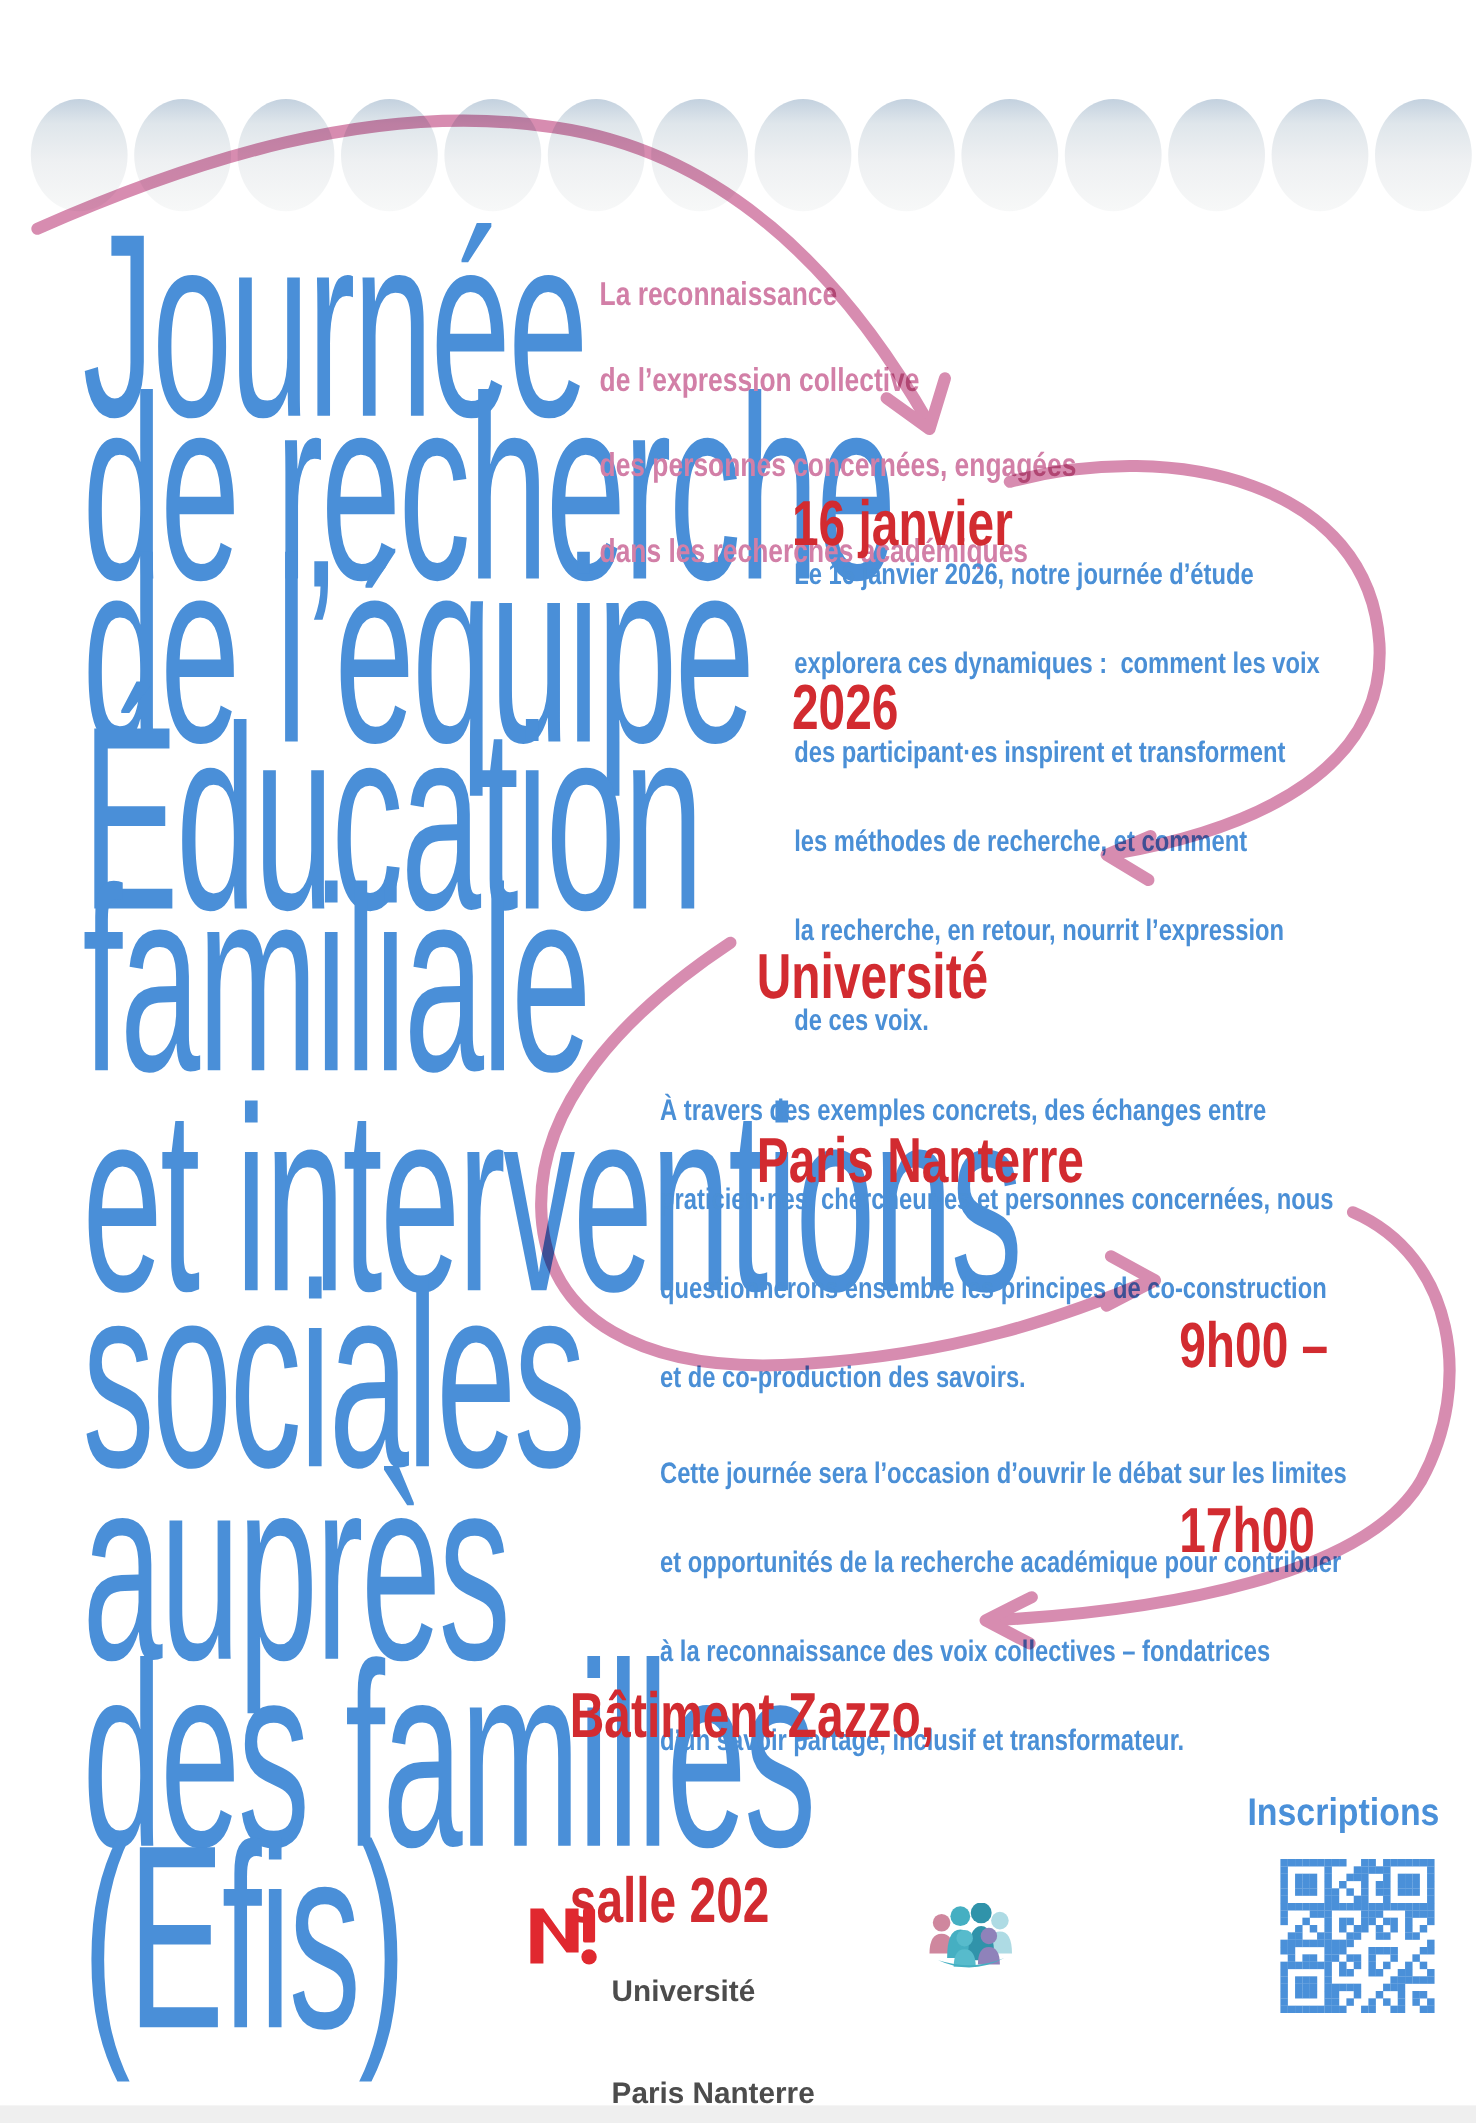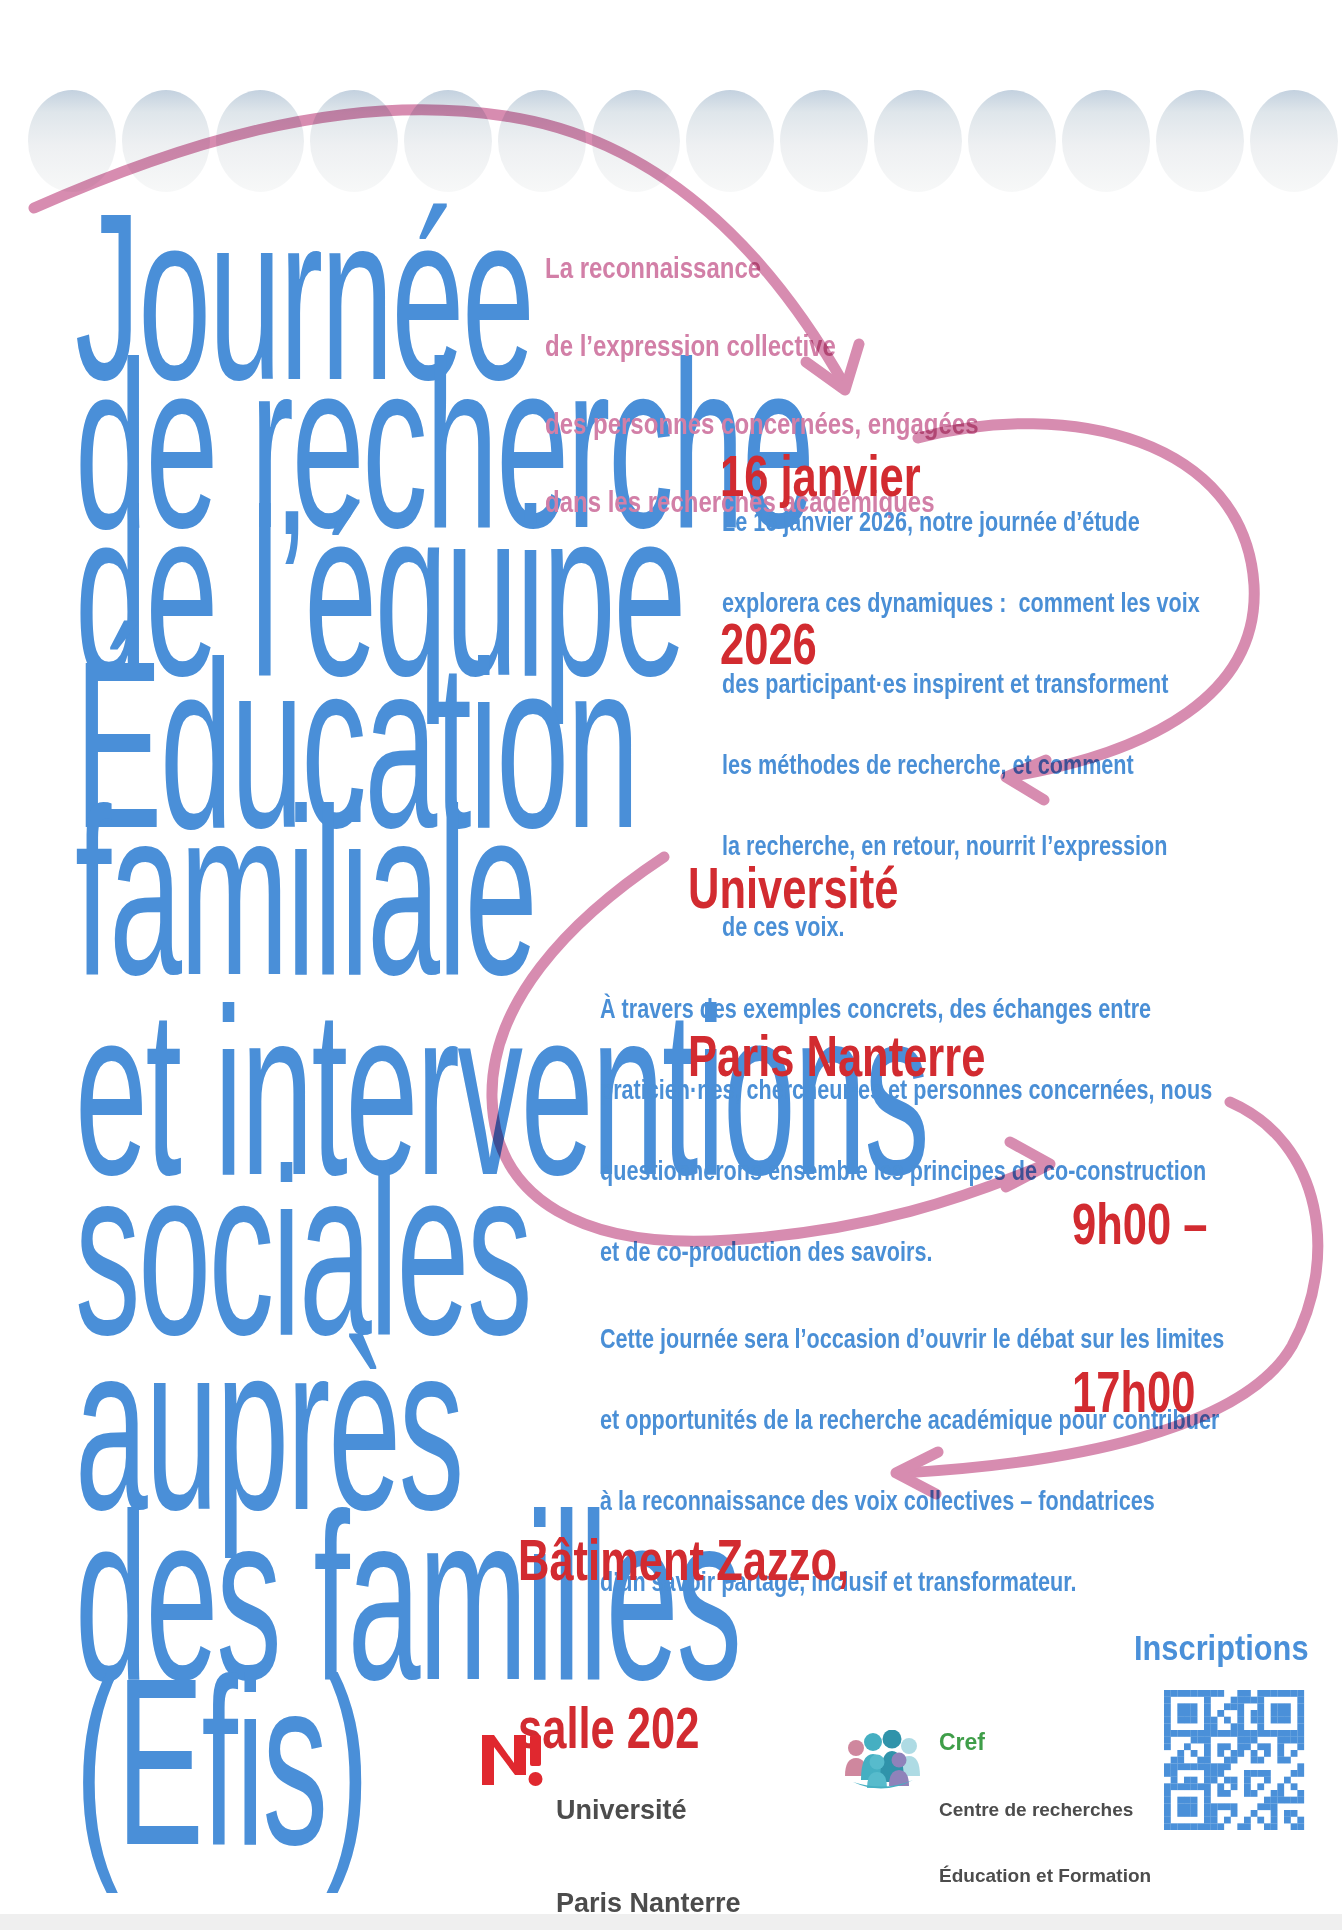--- a/index.html
+++ b/index.html
@@ -404,27 +404,20 @@
       <path d="M18 50 Q18 24 30 24 Q42 24 42 50 Z" fill="#36a9bd"></path>
       <circle cx="49" cy="9" r="9.5" fill="#1f8aa3"></circle>
       <path d="M37 52 Q37 21 49 21 Q61 21 61 52 Z" fill="#1f8aa3"></path>
       <circle cx="56" cy="30" r="7.5" fill="#8678b5"></circle>
       <path d="M46 56 Q46 40 56 40 Q66 40 66 56 Z" fill="#8678b5"></path>
       <circle cx="34" cy="32" r="7.5" fill="#49b6c8"></circle>
       <path d="M24 58 Q24 42 34 42 Q44 42 44 58 Z" fill="#49b6c8"></path>
       <path d="M10 52 Q40 66 70 50 Q42 62 10 52 Z" fill="#36a9bd"></path>
     </g>
   </svg>
-  <div>
-    <div id="cref-name">Cref</div>
-    <div id="cref-text">
-      <div>Centre de recherches</div>
-      <div>Éducation et Formation</div>
-    </div>
-  </div>
 </div>
 
 <svg id="curves" width="1342" height="1930" viewBox="0 0 1342 1930">
   <g fill="none" stroke="#d78cb0" stroke-width="11" stroke-linecap="round" stroke-linejoin="round">
     <path d="M 34 208 C 170 148, 340 90, 505 116 C 655 138, 765 245, 845 386"></path>
     <path d="M 806 362 L 845 390 L 859 344"></path>
     <path d="M 918 438 C 1070 398, 1245 440, 1254 585 C 1260 695, 1150 752, 1014 776"></path>
     <path d="M 1046 760 L 1006 777 L 1044 800"></path>
     <path d="M 664 857 C 566 922, 490 1005, 492 1098 C 494 1200, 585 1250, 730 1240 C 870 1231, 965 1198, 1046 1164"></path>
     <path d="M 1010 1142 L 1050 1164 L 1006 1187"></path>

